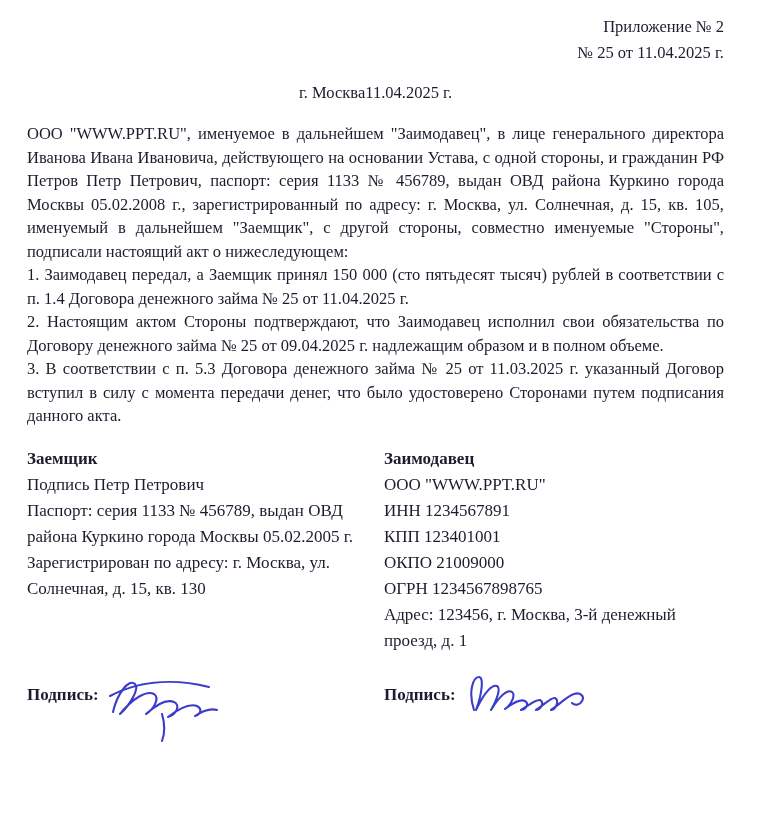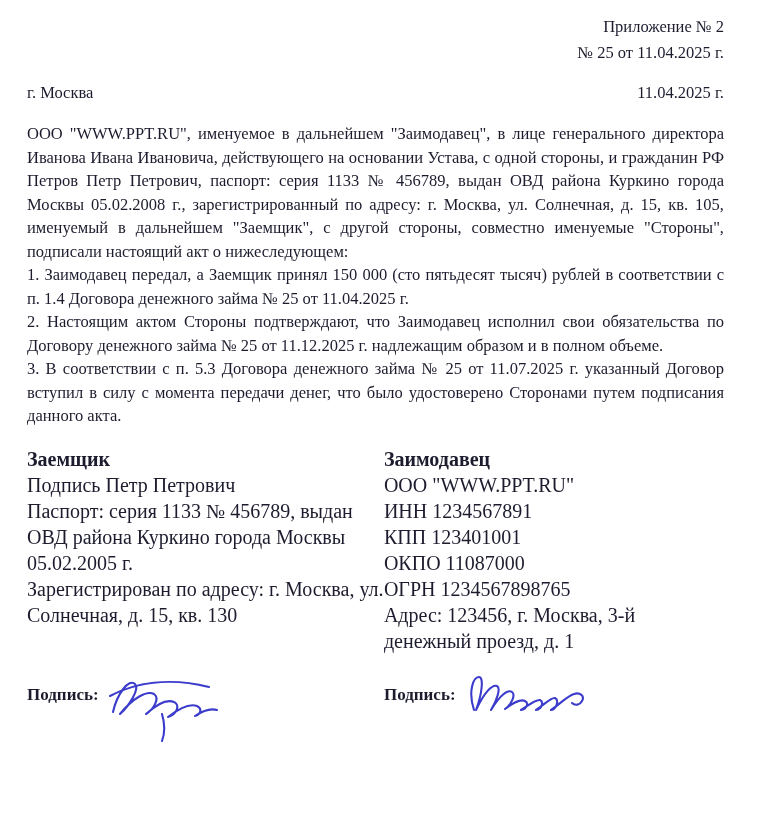--- a/index.html
+++ b/index.html
@@ -12,31 +12,31 @@
     font-family: "Liberation Serif", "DejaVu Serif", serif;
     font-size: 16.5px;
     padding: 14px 27px 10px 27px;
     overflow: hidden;
   }
   .appendix { text-align: right; line-height: 26px; }
   .title-block { text-align: center; margin-top: 12px; line-height: 26px; }
   .city-row {
     margin-top: 14px;
     display: flex;
-    justify-content: space-between;
+    justify-content: center;
     line-height: 26px;
   }
   .body-text { margin-top: 16px; text-align: justify; line-height: 23.5px; }
   .body-text p { margin: 0; }
   .parties {
     margin-top: 18px;
     display: flex;
     justify-content: flex-end;
     line-height: 26px;
-    font-size: 20px;
+    font-size: 17px;
   }
   .party-col-left  { width: 360px; }
   .party-col-right { width: 343px; }
   .party-heading { font-weight: bold; }
   .signatures {
     margin-top: 14px;
     display: flex;
     justify-content: space-between;
     align-items: flex-start;
     line-height: 26px;
@@ -60,37 +60,37 @@
 
 
   <div class="city-row">
     <span>г. Москва</span>
     <span>11.04.2025 г.</span>
   </div>
 
   <div class="body-text">
     <p>ООО "WWW.PPT.RU", именуемое в дальнейшем "Заимодавец", в лице генерального директора Иванова Ивана Ивановича, действующего на основании Устава, с одной стороны, и гражданин РФ Петров Петр Петрович, паспорт: серия 1133 № 456789, выдан ОВД района Куркино города Москвы 05.02.2008 г., зарегистрированный по адресу: г. Москва, ул. Солнечная, д. 15, кв. 105, именуемый в дальнейшем "Заемщик", с другой стороны, совместно именуемые "Стороны", подписали настоящий акт о нижеследующем:</p>
     <p>1. Заимодавец передал, а Заемщик принял 150 000 (сто пятьдесят тысяч) рублей в соответствии с п. 1.4 Договора денежного займа № 25 от 11.04.2025 г.</p>
-    <p>2. Настоящим актом Стороны подтверждают, что Заимодавец исполнил свои обязательства по Договору денежного займа № 25 от 11.12.2025 г. надлежащим образом и в полном объеме.</p>
-    <p>3. В соответствии с п. 5.3 Договора денежного займа № 25 от 11.07.2025 г. указанный Договор вступил в силу с момента передачи денег, что было удостоверено Сторонами путем подписания данного акта.</p>
+    <p>2. Настоящим актом Стороны подтверждают, что Заимодавец исполнил свои обязательства по Договору денежного займа № 25 от 09.04.2025 г. надлежащим образом и в полном объеме.</p>
+    <p>3. В соответствии с п. 5.3 Договора денежного займа № 25 от 11.03.2025 г. указанный Договор вступил в силу с момента передачи денег, что было удостоверено Сторонами путем подписания данного акта.</p>
   </div>
 
   <div class="parties">
     <div class="party-col-left">
       <div class="party-heading">Заемщик</div>
       <div>Подпись Петр Петрович</div>
       <div>Паспорт: серия 1133 № 456789, выдан ОВД района Куркино города Москвы 05.02.2005 г.</div>
       <div>Зарегистрирован по адресу: г. Москва, ул. Солнечная, д. 15, кв. 130</div>
     </div>
     <div class="party-col-right">
       <div class="party-heading">Заимодавец</div>
       <div>ООО "WWW.PPT.RU"</div>
       <div>ИНН 1234567891</div>
       <div>КПП 123401001</div>
-      <div>ОКПО 11087000</div>
+      <div>ОКПО 21009000</div>
       <div>ОГРН 1234567898765</div>
       <div>Адрес: 123456, г. Москва, 3-й денежный проезд, д. 1</div>
     </div>
   </div>
 
   <div class="signatures">
     <div class="sig-block-left">
       <span class="sig-label">Подпись:</span>
       <svg class="sig-svg" width="118" height="74" viewBox="0 0 118 74" aria-hidden="true">
         <path class="sig-path" d="M8 44 C12 26 24 10 30 16 C35 21 24 38 15 46 C28 30 42 22 49 26 C55 30 49 41 41 46 C52 36 62 31 69 34 C76 37 71 47 63 49 C72 42 84 35 92 38 C98 41 95 47 90 48 C96 44 105 40 112 42" stroke="#3c3ccc"></path>

